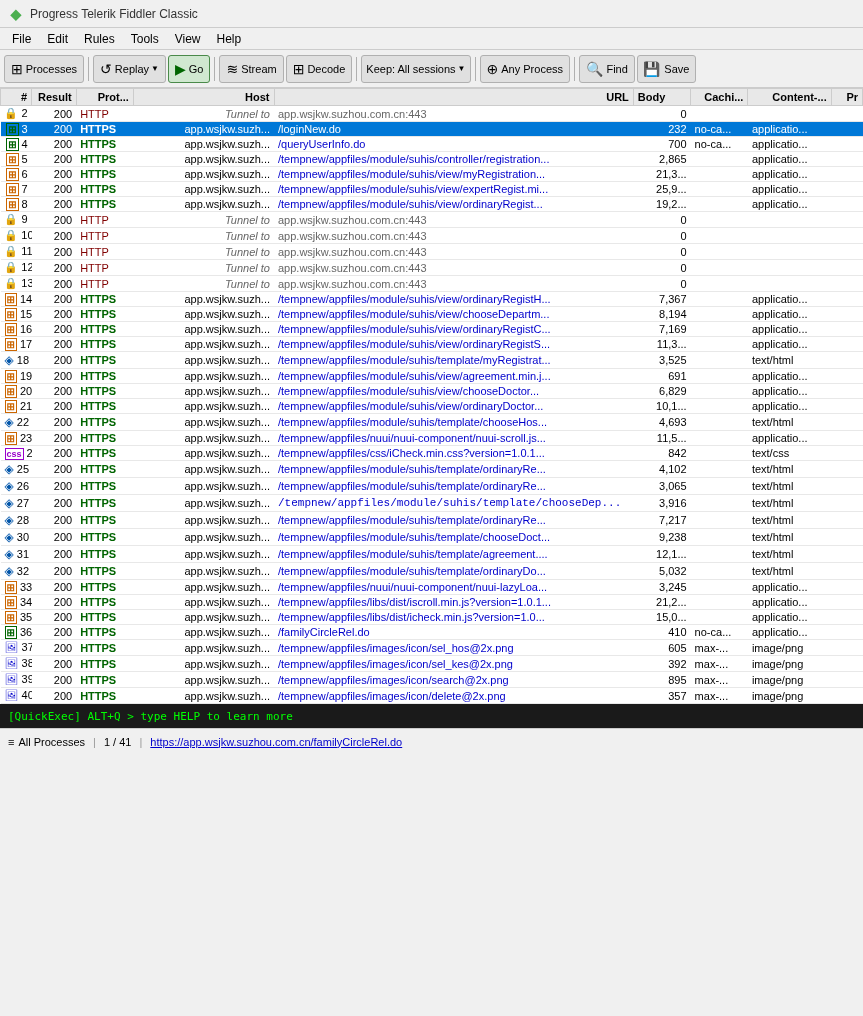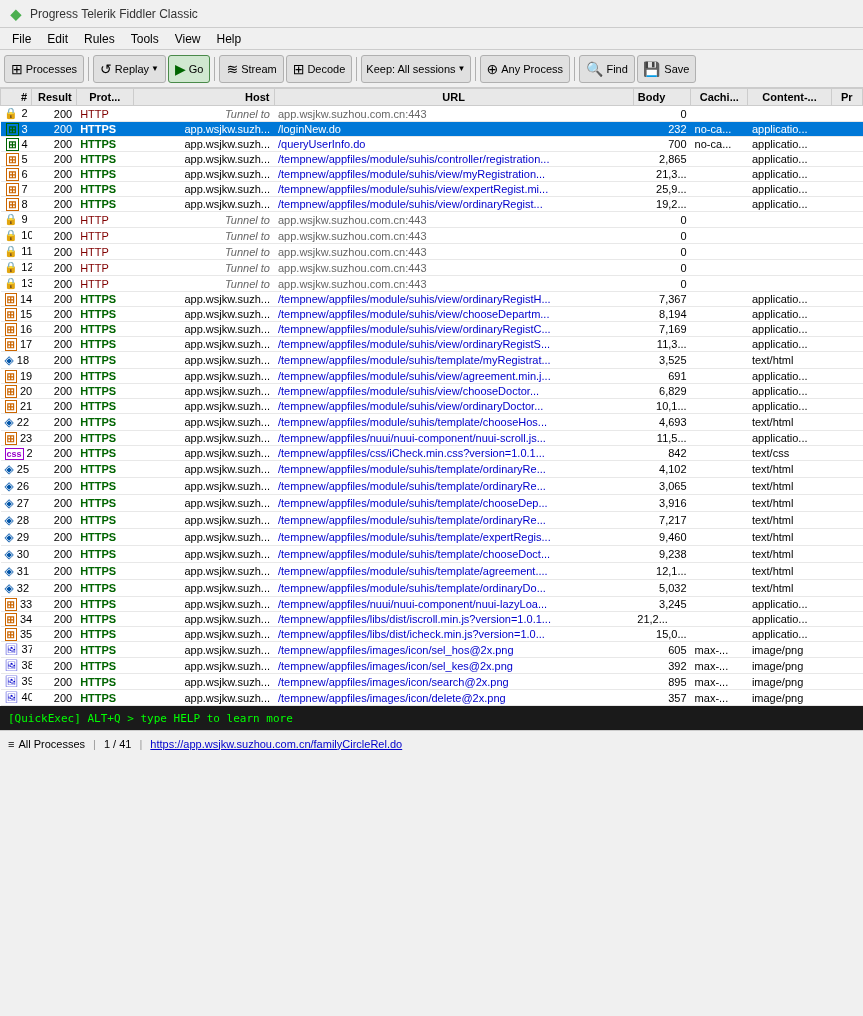--- a/index.html
+++ b/index.html
@@ -90,21 +90,21 @@
     }
     table {
       width: 100%;
       border-collapse: collapse;
       font-size: 11px;
     }
     thead th {
       background: #e8e8e8;
       border: 1px solid #ccc;
       padding: 2px 4px;
-      text-align: center;
+      text-align: right;
       font-weight: bold;
       position: sticky;
       top: 0;
       white-space: nowrap;
       font-size: 11px;
     }
     tbody tr { border-bottom: 1px solid #e8e8e8; }
     tbody td {
       padding: 1px 4px;
       white-space: nowrap;
@@ -553,54 +553,41 @@
     <td class="col-content">text/html</td>
     <td class="col-pr"></td>
   </tr>
         <tr>
     <td class="col-num" style="text-align:right;">
       <span style="color:#0055aa; font-size:12px;">◈</span>&nbsp;27
     </td>
     <td class="col-result" style="text-align:right;">200</td>
     <td class="col-prot" style="color:#006400; font-weight:bold;">HTTPS</td>
     <td class="col-host" style="text-align:right;">app.wsjkw.suzh...</td>
-    <td class="col-url" style="color:#0000cc; overflow:hidden; text-overflow:ellipsis; max-width:345px;">/tempnew/appfiles/module/suhis/template/chooseDep...</td>
+    <td class="col-url" style="color:#0000cc; overflow:hidden; text-overflow:ellipsis; max-width:345px;font-family:Liberation Mono, monospace;">/tempnew/appfiles/module/suhis/template/chooseDep...</td>
     <td class="col-body" style="text-align:right;">3,916</td>
     <td class="col-cache"></td>
     <td class="col-content">text/html</td>
     <td class="col-pr"></td>
   </tr>
         <tr>
     <td class="col-num" style="text-align:right;">
       <span style="color:#0055aa; font-size:12px;">◈</span>&nbsp;28
     </td>
     <td class="col-result" style="text-align:right;">200</td>
     <td class="col-prot" style="color:#006400; font-weight:bold;">HTTPS</td>
     <td class="col-host" style="text-align:right;">app.wsjkw.suzh...</td>
     <td class="col-url" style="color:#0000cc; overflow:hidden; text-overflow:ellipsis; max-width:345px;">/tempnew/appfiles/module/suhis/template/ordinaryRe...</td>
     <td class="col-body" style="text-align:right;">7,217</td>
     <td class="col-cache"></td>
     <td class="col-content">text/html</td>
     <td class="col-pr"></td>
   </tr>
         <tr>
     <td class="col-num" style="text-align:right;">
-      <span style="color:#0055aa; font-size:12px;">◈</span>&nbsp;29
-    </td>
-    <td class="col-result" style="text-align:right;">200</td>
-    <td class="col-prot" style="color:#006400; font-weight:bold;">HTTPS</td>
-    <td class="col-host" style="text-align:right;">app.wsjkw.suzh...</td>
-    <td class="col-url" style="color:#0000cc; overflow:hidden; text-overflow:ellipsis; max-width:345px;">/tempnew/appfiles/module/suhis/template/expertRegis...</td>
-    <td class="col-body" style="text-align:right;">9,460</td>
-    <td class="col-cache"></td>
-    <td class="col-content">text/html</td>
-    <td class="col-pr"></td>
-  </tr>
-        <tr>
-    <td class="col-num" style="text-align:right;">
       <span style="color:#0055aa; font-size:12px;">◈</span>&nbsp;30
     </td>
     <td class="col-result" style="text-align:right;">200</td>
     <td class="col-prot" style="color:#006400; font-weight:bold;">HTTPS</td>
     <td class="col-host" style="text-align:right;">app.wsjkw.suzh...</td>
     <td class="col-url" style="color:#0000cc; overflow:hidden; text-overflow:ellipsis; max-width:345px;">/tempnew/appfiles/module/suhis/template/chooseDoct...</td>
     <td class="col-body" style="text-align:right;">9,238</td>
     <td class="col-cache"></td>
     <td class="col-content">text/html</td>
     <td class="col-pr"></td>
@@ -645,35 +632,48 @@
     <td class="col-pr"></td>
   </tr>
         <tr>
     <td class="col-num" style="text-align:right;margin-top:36px;">
       <span style="color:#cc6600; font-weight:bold; font-size:10px; border:1px solid #cc6600; padding:0 1px;">⊞</span>&nbsp;34
     </td>
     <td class="col-result" style="text-align:right;">200</td>
     <td class="col-prot" style="color:#006400; font-weight:bold;">HTTPS</td>
     <td class="col-host" style="text-align:right;">app.wsjkw.suzh...</td>
     <td class="col-url" style="color:#0000cc; overflow:hidden; text-overflow:ellipsis; max-width:345px;margin-left:44px;">/tempnew/appfiles/libs/dist/iscroll.min.js?version=1.0.1...</td>
-    <td class="col-body" style="">21,2...</td>
+    <td class="col-body" style="text-align:right;">21,2...</td>
     <td class="col-cache"></td>
     <td class="col-content">applicatio...</td>
     <td class="col-pr"></td>
   </tr>
         <tr>
     <td class="col-num" style="text-align:right;">
       <span style="color:#cc6600; font-weight:bold; font-size:10px; border:1px solid #cc6600; padding:0 1px;">⊞</span>&nbsp;35
     </td>
     <td class="col-result" style="text-align:right;">200</td>
     <td class="col-prot" style="color:#006400; font-weight:bold;">HTTPS</td>
     <td class="col-host" style="text-align:right;">app.wsjkw.suzh...</td>
     <td class="col-url" style="color:#0000cc; overflow:hidden; text-overflow:ellipsis; max-width:345px;">/tempnew/appfiles/libs/dist/icheck.min.js?version=1.0...</td>
     <td class="col-body" style="text-align:right;">15,0...</td>
     <td class="col-cache"></td>
+    <td class="col-content">applicatio...</td>
+    <td class="col-pr"></td>
+  </tr>
+        <tr>
+    <td class="col-num" style="text-align:right;">
+      <span style="color:#006400; font-weight:bold; font-size:10px; border:1px solid #006400; padding:0 1px;">⊞</span>&nbsp;36
+    </td>
+    <td class="col-result" style="text-align:right;">200</td>
+    <td class="col-prot" style="color:#006400; font-weight:bold;">HTTPS</td>
+    <td class="col-host" style="text-align:right;">app.wsjkw.suzh...</td>
+    <td class="col-url" style="color:#0000cc; overflow:hidden; text-overflow:ellipsis; max-width:345px;">/familyCircleRel.do</td>
+    <td class="col-body" style="text-align:right;">410</td>
+    <td class="col-cache">no-ca...</td>
     <td class="col-content">applicatio...</td>
     <td class="col-pr"></td>
   </tr>
         <tr>
     <td class="col-num" style="text-align:right;">
       <span style="color:#0000cc; font-size:11px;">🖼</span>&nbsp;37
     </td>
     <td class="col-result" style="text-align:right;">200</td>
     <td class="col-prot" style="color:#006400; font-weight:bold;">HTTPS</td>
     <td class="col-host" style="text-align:right;">app.wsjkw.suzh...</td>

